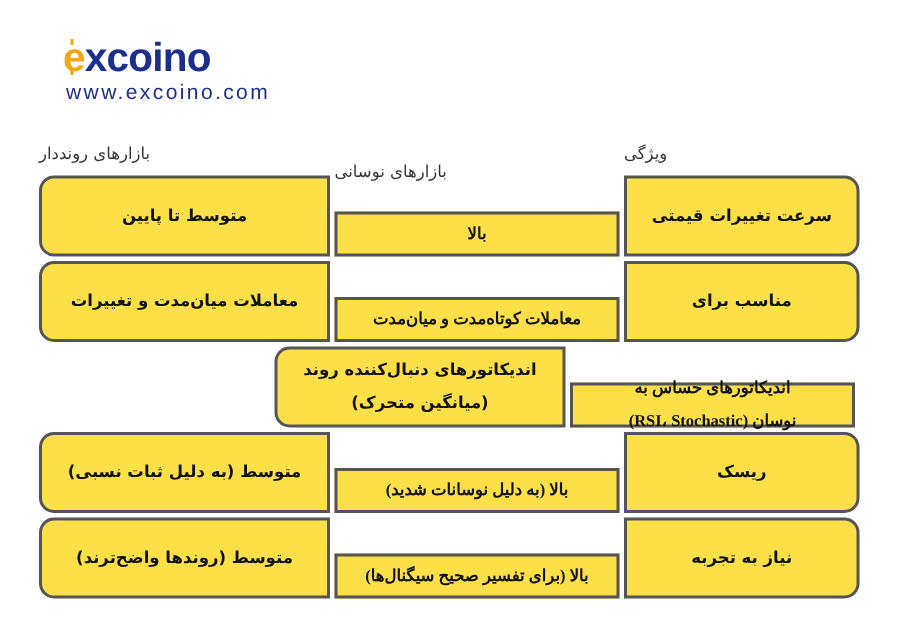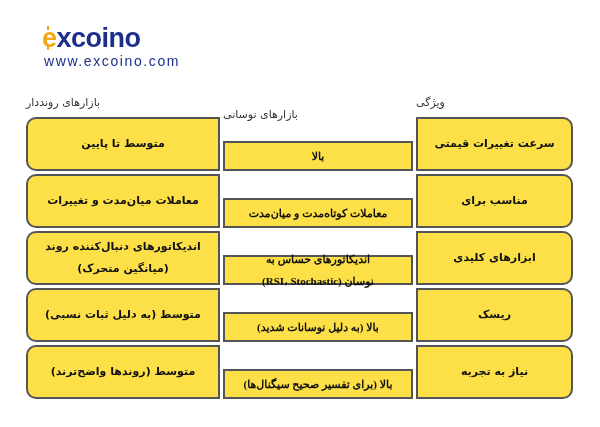--- a/index.html
+++ b/index.html
@@ -136,23 +136,20 @@
       </div>
     <div class="cell col-volatile">
         <span class="cell-text">معاملات کوتاه‌مدت و میان‌مدت</span>
       </div>
     <div class="cell col-trend">
         <span class="cell-text">معاملات میان‌مدت و تغییرات</span>
       </div>
   </div>
 
   <div class="row">
-    <div class="cell col-feature">
-        <span class="cell-text">ابزارهای کلیدی</span>
-      </div>
     <div class="cell col-volatile">
         <span class="cell-text">اندیکاتورهای حساس به
 نوسان (RSI، Stochastic)</span>
       </div>
     <div class="cell col-trend">
         <span class="cell-text">اندیکاتورهای دنبال‌کننده روند
 (میانگین متحرک)</span>
       </div>
   </div>
 

